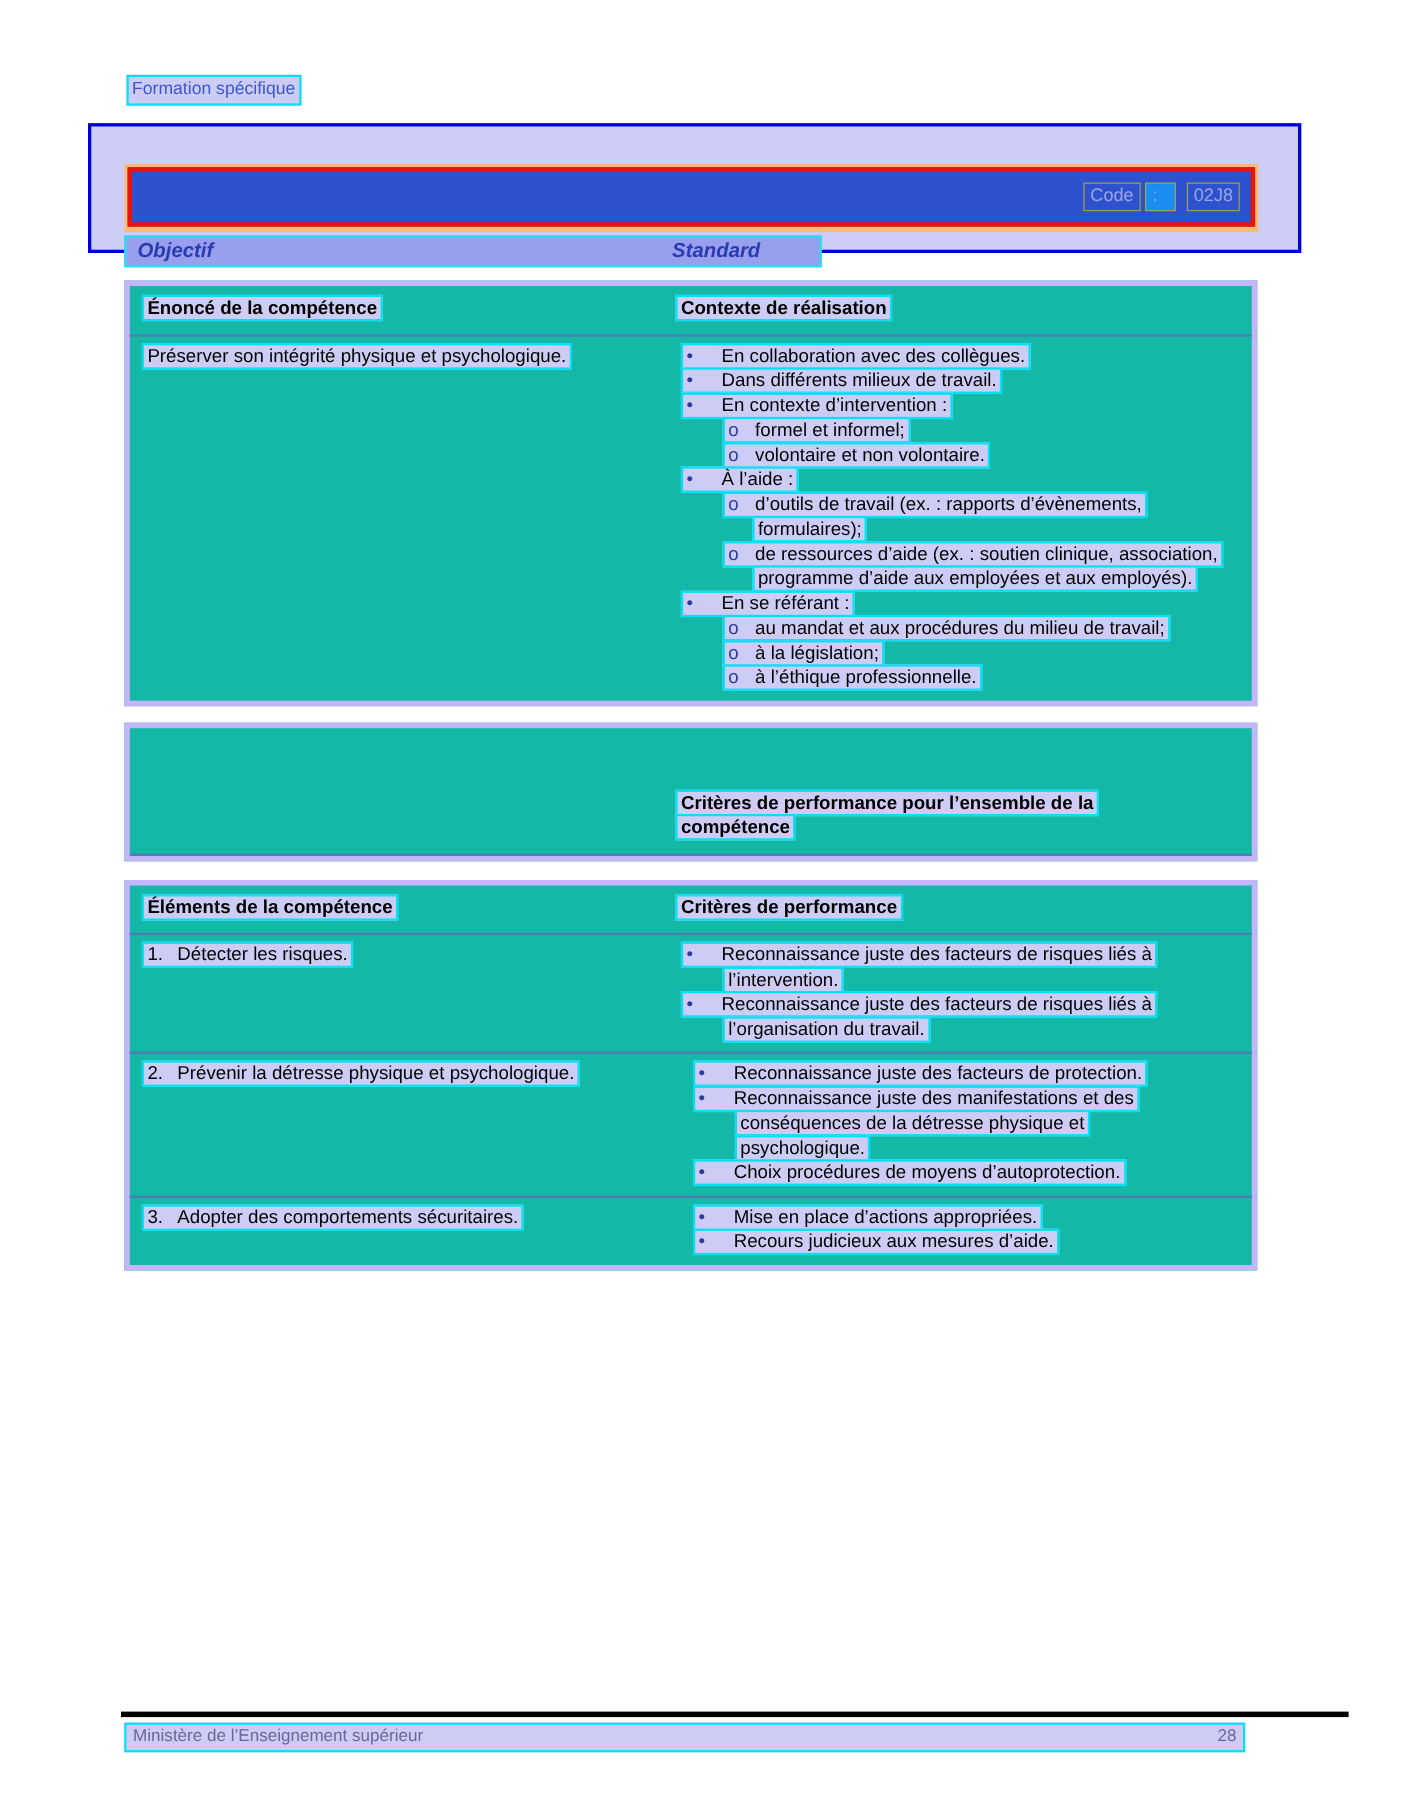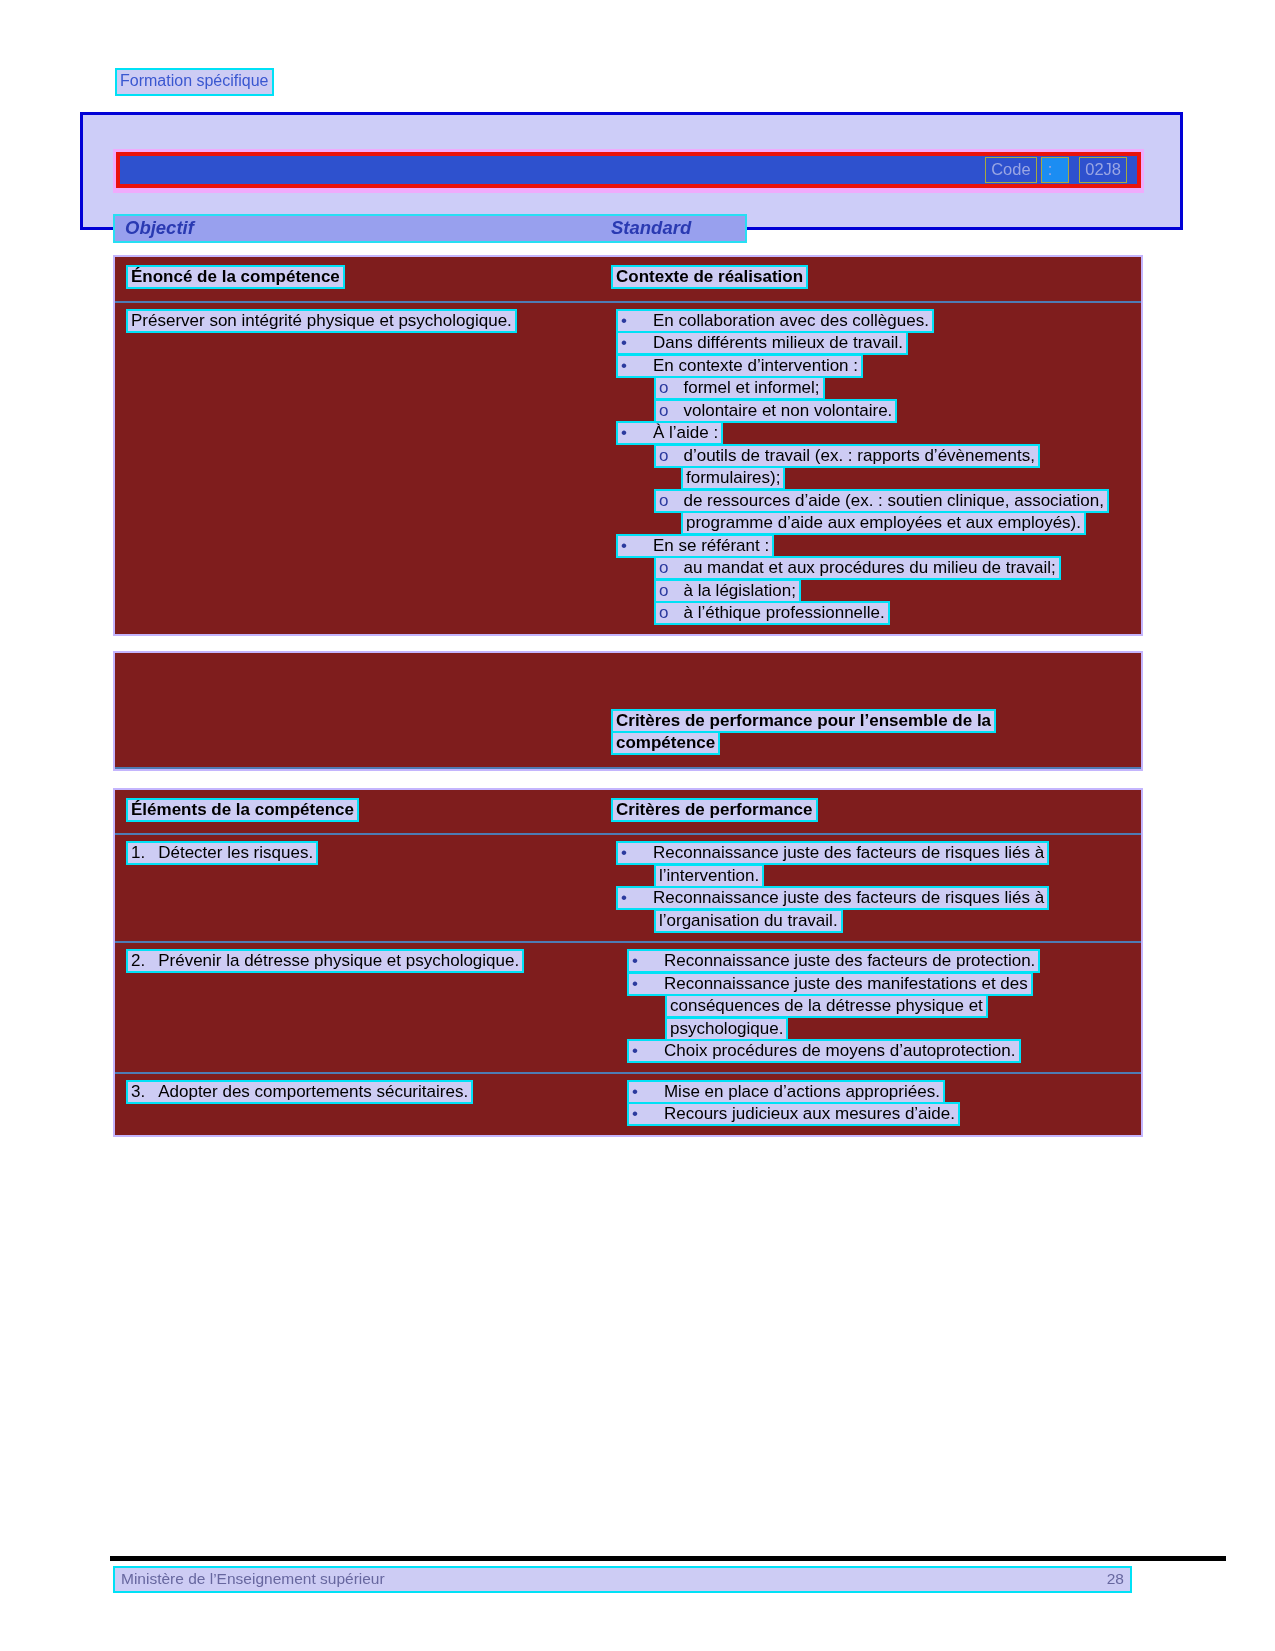--- a/index.html
+++ b/index.html
@@ -12,39 +12,39 @@
   .hl{
     background:#cdccf4;border:2px solid #00e1f6;padding:0 3px 1px 3px;
     -webkit-box-decoration-break:clone;box-decoration-break:clone;
   }
   .top-label{position:absolute;left:115px;top:68px;color:#3a57d0;font-size:16px;}
   
   .outer-box{
     position:absolute;left:80px;top:112px;width:1097px;height:112px;
     background:#cdcdf8;border:3px solid #0101d6;overflow:visible;
   }
-  .bar-frame{position:absolute;left:30px;top:34px;width:1031px;height:44px;background:#f0abfc;}
+  .bar-frame{position:absolute;left:30px;top:34px;width:1031px;height:62px;background:#fdba74;}
   .bar-red{
     position:absolute;left:3px;top:3px;right:3px;bottom:5px;
     border:4px solid #e9120c;background:#2e51ce;
     display:flex;align-items:center;justify-content:flex-end;
     color:#9aa6e4;font-size:16.5px;padding-right:10px;
   }
   .code-box{border:1px solid #a8aa3c;padding:0 5px 1px 5px;}
   .sep-box{border:1px solid #a8aa3c;background:#1b8df2;padding:0 16px 1px 6px;margin:0 10px 0 4px;}
   .band{
     position:absolute;left:30px;top:99px;width:630px;height:25px;
     background:#98a0ee;border:2px solid #26dff3;
     font-weight:bold;font-style:italic;font-size:18.5px;color:#2a3ab2;
   }
   .band .obj{position:absolute;left:10px;top:1px;}
   .band .std{position:absolute;left:496px;top:1px;}
   
   .content{position:absolute;left:113px;top:255px;width:1030px;}
-  .tbl{border:2px solid #c4b5fd;background:#7f1d1d;box-sizing:border-box;width:100%;}
+  .tbl{border:5px solid #c4b5fd;background:#14b8a6;box-sizing:border-box;width:100%;}
   .t2{margin-top:15px;}
   .t3{margin-top:17px;}
   .thead{display:flex;border-bottom:2px solid #4e7bb4;font-weight:bold;padding:9px 0 12px 0;}
   .trow{display:flex;padding:7px 0 9px 0;}
   .trow + .trow{border-top:2px solid #4e7bb4;gap:11px;}
   .cl{width:496px;box-sizing:border-box;padding-left:11px;flex-shrink:0;}
   .cr{flex:1;min-width:0;}
   .hdrwrap{max-width:440px;margin-top:48px;}
   
   .li{margin:0;}

